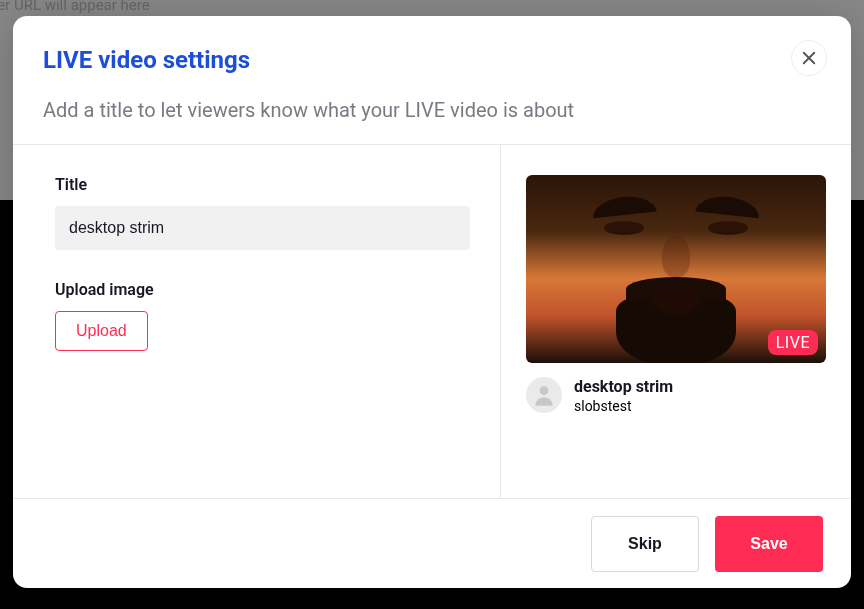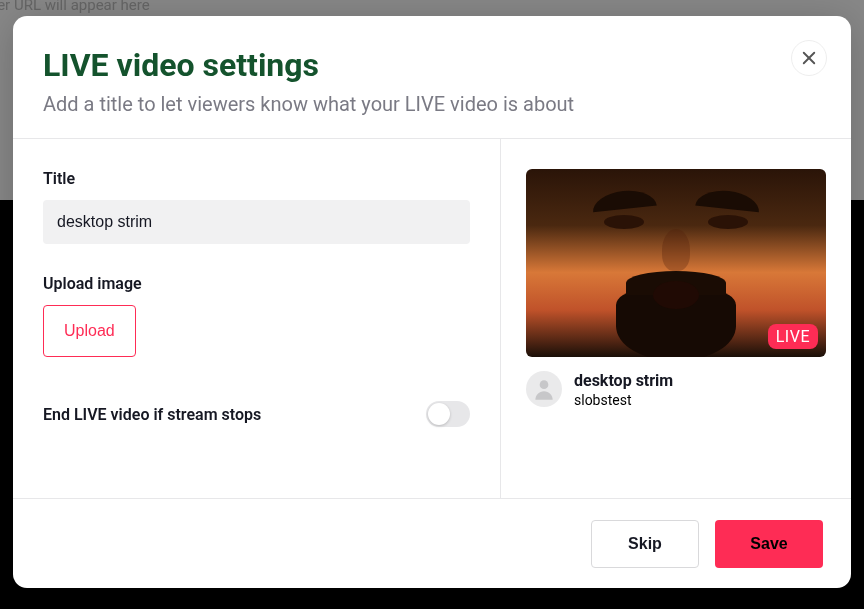--- a/index.html
+++ b/index.html
@@ -41,24 +41,24 @@
       border-radius: 14px;
       display: flex;
       flex-direction: column;
       box-shadow: 0 4px 40px rgba(0,0,0,0.2);
     }
     .modal-header {
       padding: 30px 30px 22px 30px;
       position: relative;
     }
     .modal-title {
-      font-size: 32px;
+      font-size: 24px;
       font-weight: 700;
-      color: #14532d;
-      margin-bottom: 8px;
+      color: #1d4ed8;
+      margin-bottom: 24px;
     }
     .modal-subtitle {
       font-size: 20px;
       color: #7a7a84;
     }
     .close-btn {
       position: absolute;
       top: 24px;
       right: 24px;
       width: 36px;
@@ -75,20 +75,21 @@
     .close-btn svg { width: 18px; height: 18px; }
     .divider {
       height: 1px;
       background: #e7e7e9;
       width: 100%;
     }
     .modal-body {
       flex: 1;
       display: flex;
       min-height: 0;
+      padding-left: 12px;
     }
     .left-col {
       flex: 1;
       padding: 30px 30px 20px 30px;
       border-right: 1px solid #e7e7e9;
     }
     .right-col {
       width: 350px;
       padding: 30px 25px 20px 25px;
     }
@@ -107,21 +108,21 @@
       border-radius: 4px;
       padding: 0 14px;
       font-size: 16px;
       color: #161823;
       outline: none;
     }
     .upload-btn {
       display: inline-flex;
       align-items: center;
       justify-content: center;
-      height: 52px;
+      height: 40px;
       padding: 0 20px;
       border: 1px solid #fe2c55;
       border-radius: 4px;
       background: #fff;
       color: #fe2c55;
       font-size: 16px;
       font-weight: 500;
       cursor: pointer;
     }
     .toggle-row {
@@ -220,40 +221,40 @@
     .modal-footer {
       height: 90px;
       border-top: 1px solid #e7e7e9;
       display: flex;
       align-items: center;
       justify-content: flex-end;
       gap: 16px;
       padding: 0 28px;
     }
     .btn {
-      height: 48px;
+      height: 56px;
       min-width: 108px;
       padding: 0 24px;
       border-radius: 4px;
       font-size: 16px;
       font-weight: 600;
       cursor: pointer;
       display: inline-flex;
       align-items: center;
       justify-content: center;
     }
     .btn-secondary {
       background: #fff;
       border: 1px solid #d9d9db;
       color: #161823;
     }
     .btn-primary {
       background: #fe2c55;
       border: none;
-      color: #000000;
+      color: #ffffff;
     }
   </style>
 </head>
 <body>
 
 <div class="backdrop">
   <div class="backdrop-text">ver URL will appear here</div>
   <div class="backdrop-black"></div>
 </div>
 
@@ -276,26 +277,20 @@
       <div class="field-group">
         <div class="field-label">Title</div>
         <input class="text-input" type="text" value="desktop strim" style="">
       </div>
 
       <div class="field-group">
         <div class="field-label">Upload image</div>
         <button class="upload-btn">Upload</button>
       </div>
 
-      <div class="toggle-row">
-        <div class="toggle-label">End LIVE video if stream stops</div>
-        <div class="toggle">
-          <div class="toggle-knob"></div>
-        </div>
-      </div>
     </div>
 
     <div class="right-col">
       <div class="preview-thumb">
         <div class="face-overlay">
           <div class="eyebrow-l"></div>
           <div class="eyebrow-r"></div>
           <div class="eye-l"></div>
           <div class="eye-r"></div>
           <div class="nose"></div>

